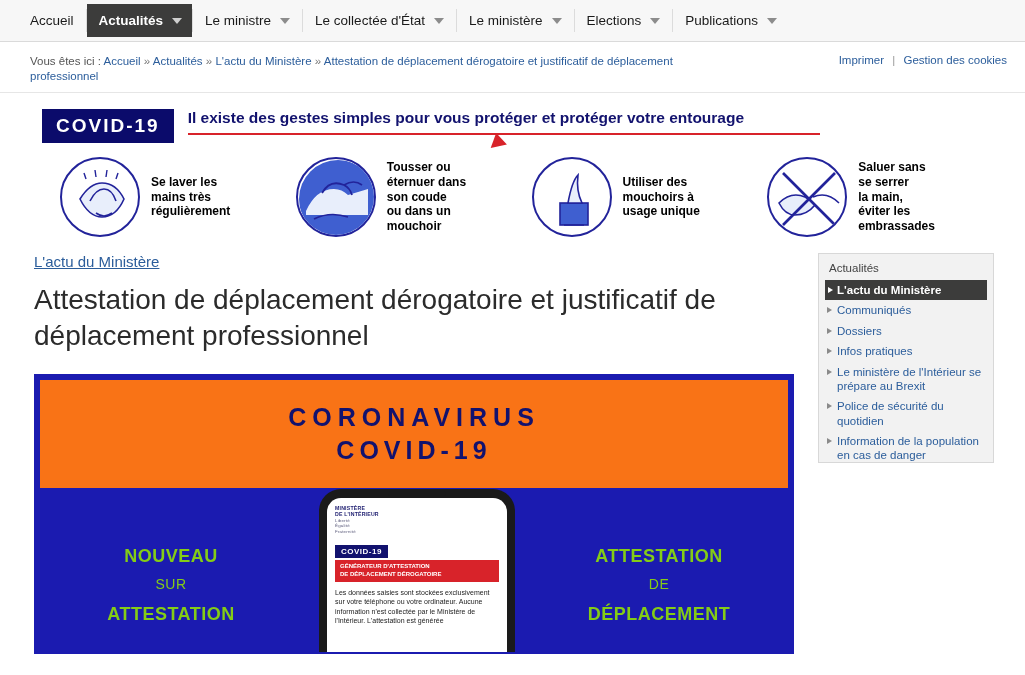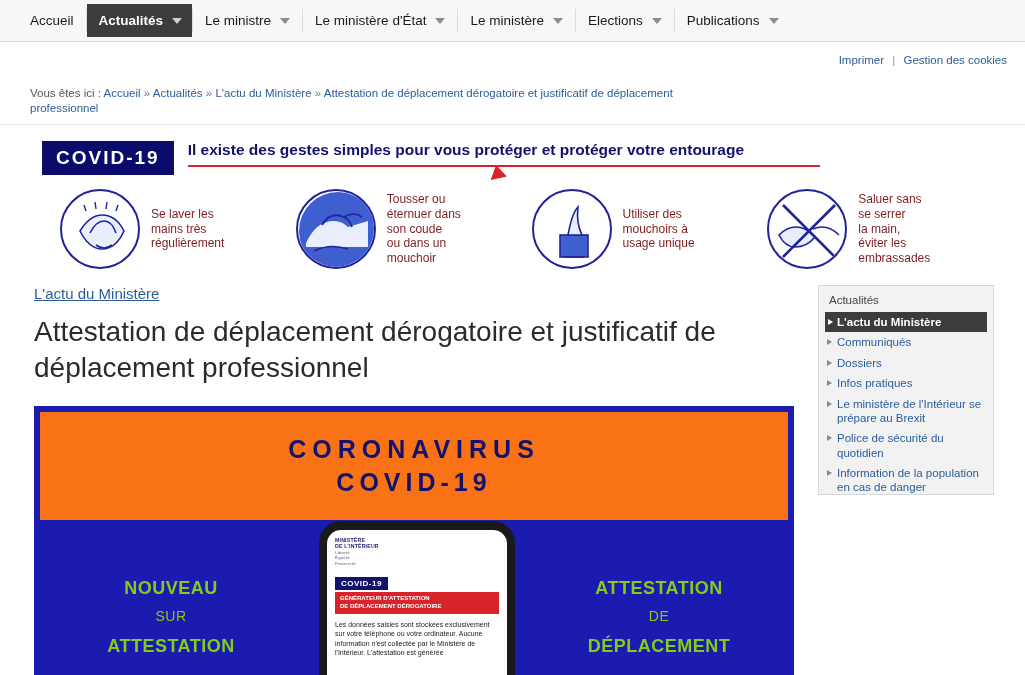--- a/index.html
+++ b/index.html
@@ -62,21 +62,20 @@
     position: relative;
     padding: 12px 18px 8px 30px;
     border-bottom: 1px solid #e6e6e6;
     min-height: 46px;
   }
   .crumb {
     font-size: 11.5px;
     color: #555;
     line-height: 15px;
     max-width: 700px;
-    margin-top: 32px;
   }
   .crumb a { color: #2b5d9b; text-decoration: none; }
   .crumb .sep { color: #777; }
   .crumb .cur { color: #2b5d9b; }
   .crumb-right {
     position: absolute;
     right: 18px; top: 12px;
     font-size: 11.5px;
     color: #2b5d9b;
     padding-left: 20px;
@@ -147,22 +146,22 @@
     border: 2px solid #22239a;
     border-radius: 50%;
     position: relative;
     flex: none;
     overflow: hidden;
     background: #fff;
   }
   .g-label {
     margin-left: 11px;
     font-size: 12px;
-    font-weight: normal;
-    color: #7f1d1d;
+    font-weight: bold;
+    color: #000000;
     line-height: 1.22;
   }
 
   
   .content {
     display: flex;
     padding: 10px 22px 0 34px;
   }
   .maincol { width: 760px; flex: none; }
   .rubric {
@@ -342,21 +341,21 @@
       <span>Actualités</span>
       <span class="caret"></span>
     </div>
     <div class="nav-sep"></div>
     <div class="nav-item">
       <span>Le ministre</span>
       <span class="caret"></span>
     </div>
     <div class="nav-sep"></div>
     <div class="nav-item">
-      <span>Le ministère d'État</span>
+      <span>Le collectée d'État</span>
       <span class="caret"></span>
     </div>
     <div class="nav-sep"></div>
     <div class="nav-item">
       <span>Le ministère</span>
       <span class="caret"></span>
     </div>
     <div class="nav-sep"></div>
     <div class="nav-item">
       <span>Elections</span>

